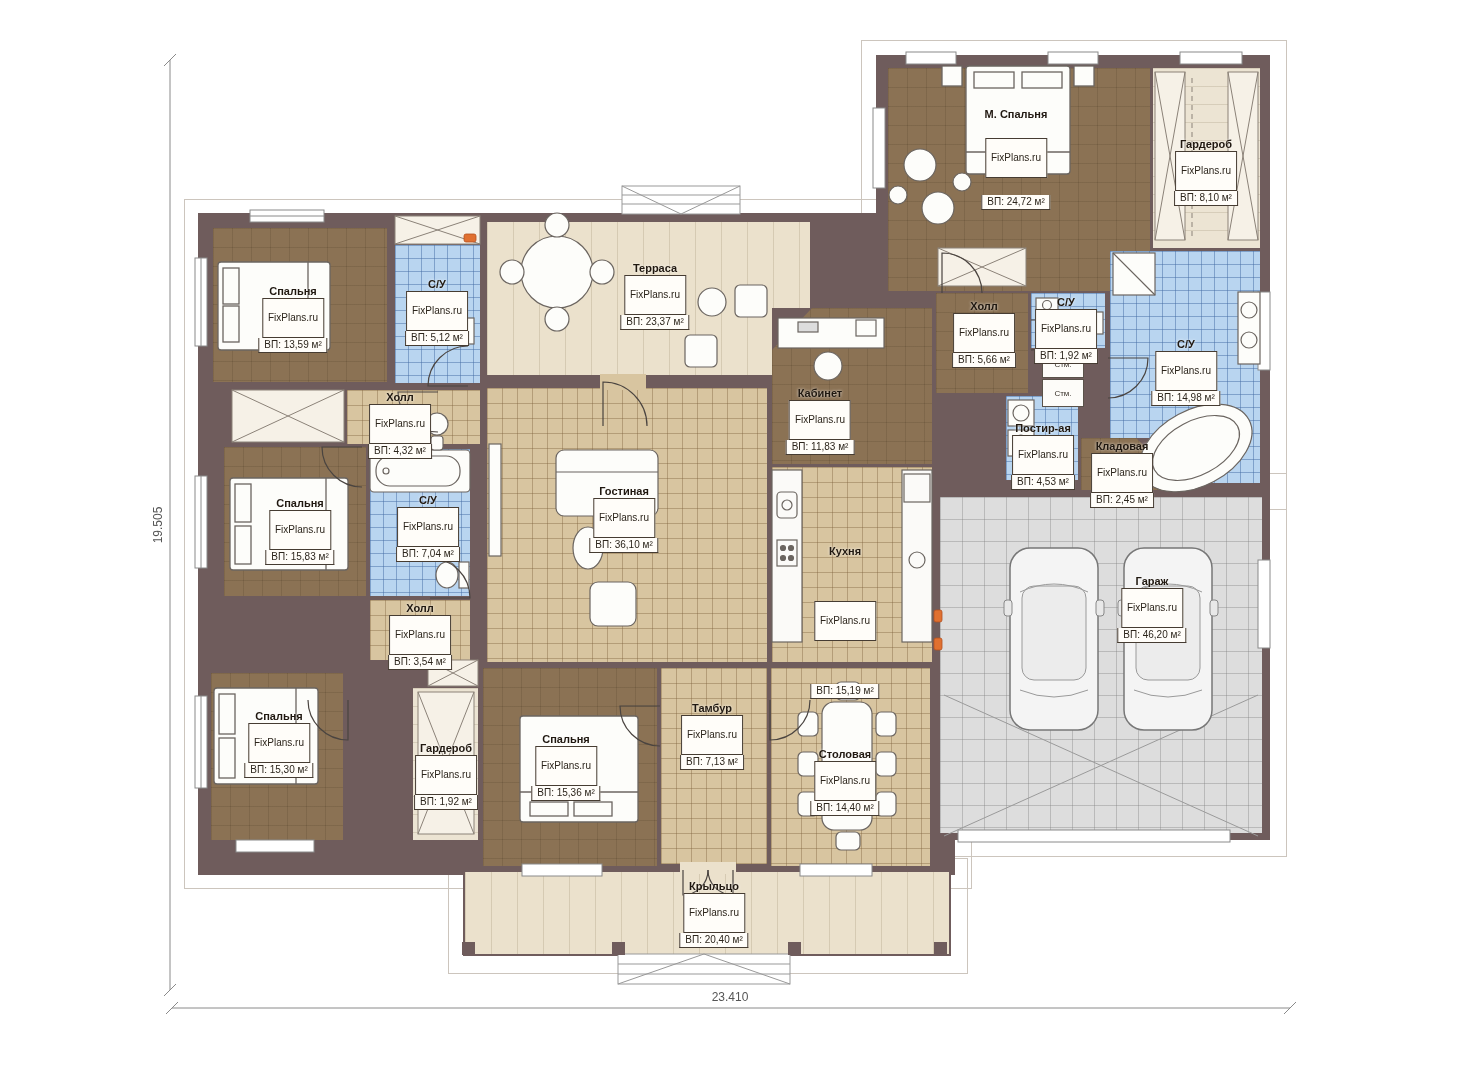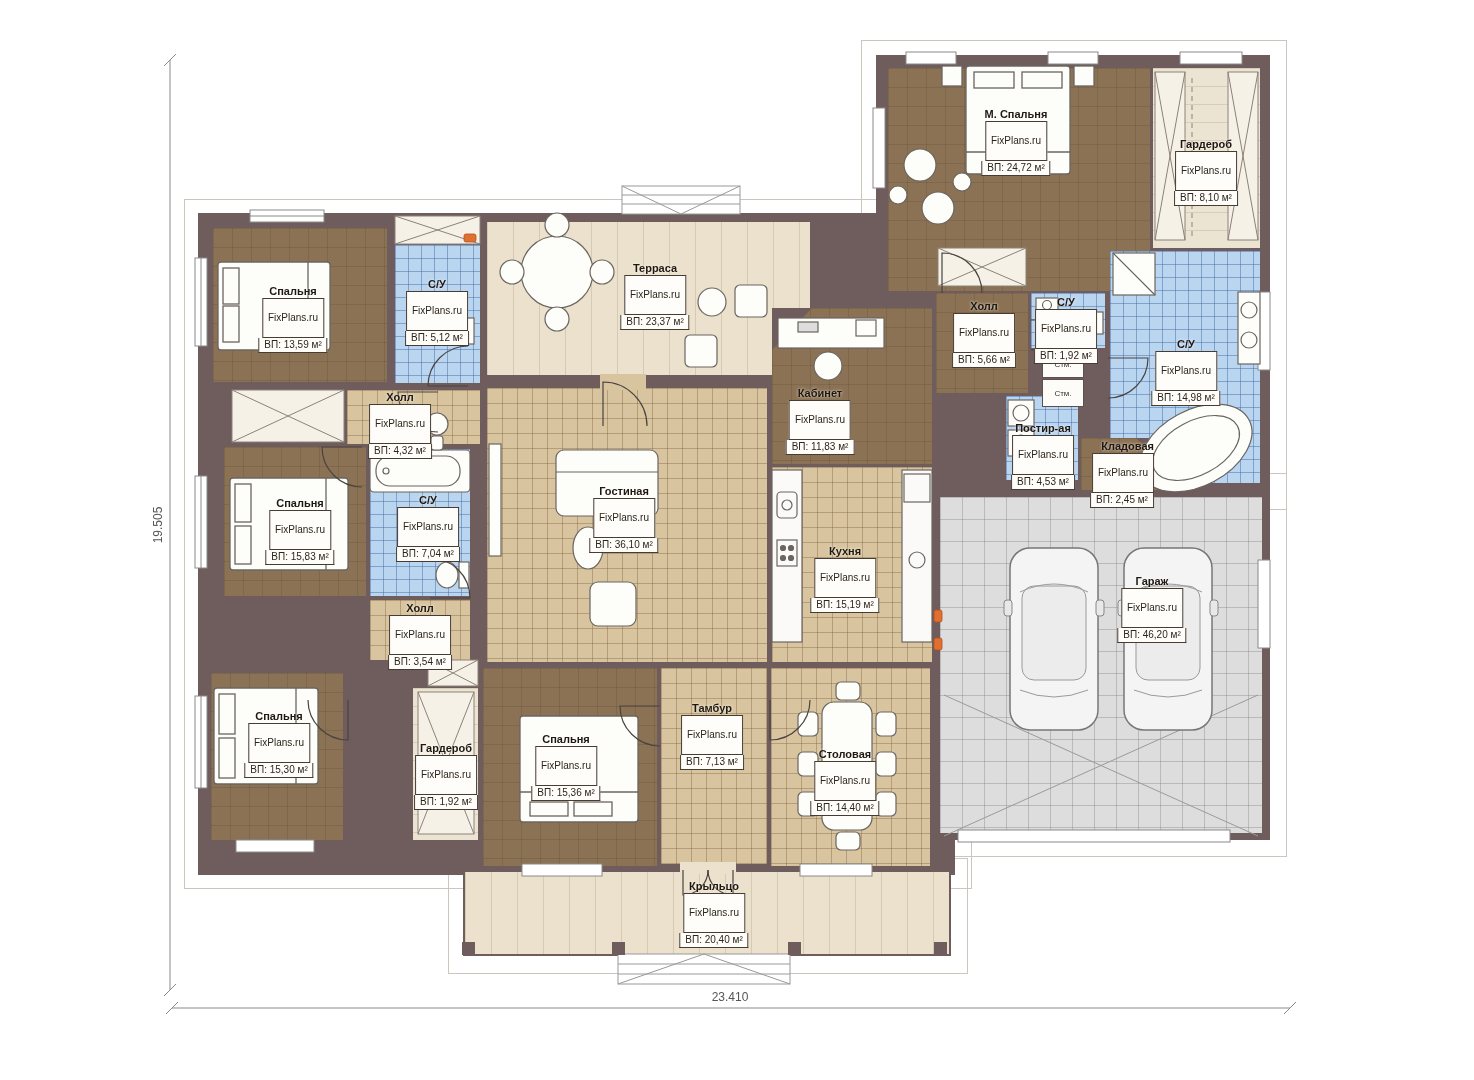--- a/index.html
+++ b/index.html
@@ -392,21 +392,21 @@
       <div class="room-label" style="left: 437px; top: 278px;">
         <div class="rname">С/У</div>
         <div class="wm">FixPlans.ru</div>
         <div class="rarea">ВП: 5,12 м²</div>
       </div>
       <div class="room-label" style="left: 655px; top: 262px;">
         <div class="rname">Терраса</div>
         <div class="wm">FixPlans.ru</div>
         <div class="rarea">ВП: 23,37 м²</div>
       </div>
-      <div class="room-label" style="left: 1016px; top: 108px;">
+      <div class="room-label" style="left: 1016px; top: 108px; gap: 17px;">
         <div class="rname">М. Спальня</div>
         <div class="wm">FixPlans.ru</div>
         <div class="rarea">ВП: 24,72 м²</div>
       </div>
       <div class="room-label" style="left: 1206px; top: 138px;">
         <div class="rname">Гардероб</div>
         <div class="wm">FixPlans.ru</div>
         <div class="rarea">ВП: 8,10 м²</div>
       </div>
       <div class="room-label" style="left: 1186px; top: 338px;">
@@ -422,36 +422,36 @@
       <div class="room-label" style="left: 1066px; top: 296px;">
         <div class="rname">С/У</div>
         <div class="wm">FixPlans.ru</div>
         <div class="rarea">ВП: 1,92 м²</div>
       </div>
       <div class="room-label" style="left: 1043px; top: 422px;">
         <div class="rname">Постир-ая</div>
         <div class="wm">FixPlans.ru</div>
         <div class="rarea">ВП: 4,53 м²</div>
       </div>
-      <div class="room-label" style="left: 1122px; top: 440px; align-items: flex-end;">
+      <div class="room-label" style="left: 1122px; top: 440px;">
         <div class="rname">Кладовая</div>
         <div class="wm">FixPlans.ru</div>
         <div class="rarea">ВП: 2,45 м²</div>
       </div>
       <div class="room-label" style="left: 820px; top: 387px;">
         <div class="rname">Кабинет</div>
         <div class="wm">FixPlans.ru</div>
         <div class="rarea">ВП: 11,83 м²</div>
       </div>
       <div class="room-label" style="left: 624px; top: 485px;">
         <div class="rname">Гостиная</div>
         <div class="wm">FixPlans.ru</div>
         <div class="rarea">ВП: 36,10 м²</div>
       </div>
-      <div class="room-label" style="left: 845px; top: 545px;">
+      <div class="room-label" style="left: 845px; top: 545px; gap: 43px;">
         <div class="rname">Кухня</div>
         <div class="wm">FixPlans.ru</div>
         <div class="rarea">ВП: 15,19 м²</div>
       </div>
       <div class="room-label" style="left: 400px; top: 391px;">
         <div class="rname">Холл</div>
         <div class="wm">FixPlans.ru</div>
         <div class="rarea">ВП: 4,32 м²</div>
       </div>
       <div class="room-label" style="left: 300px; top: 497px;">

